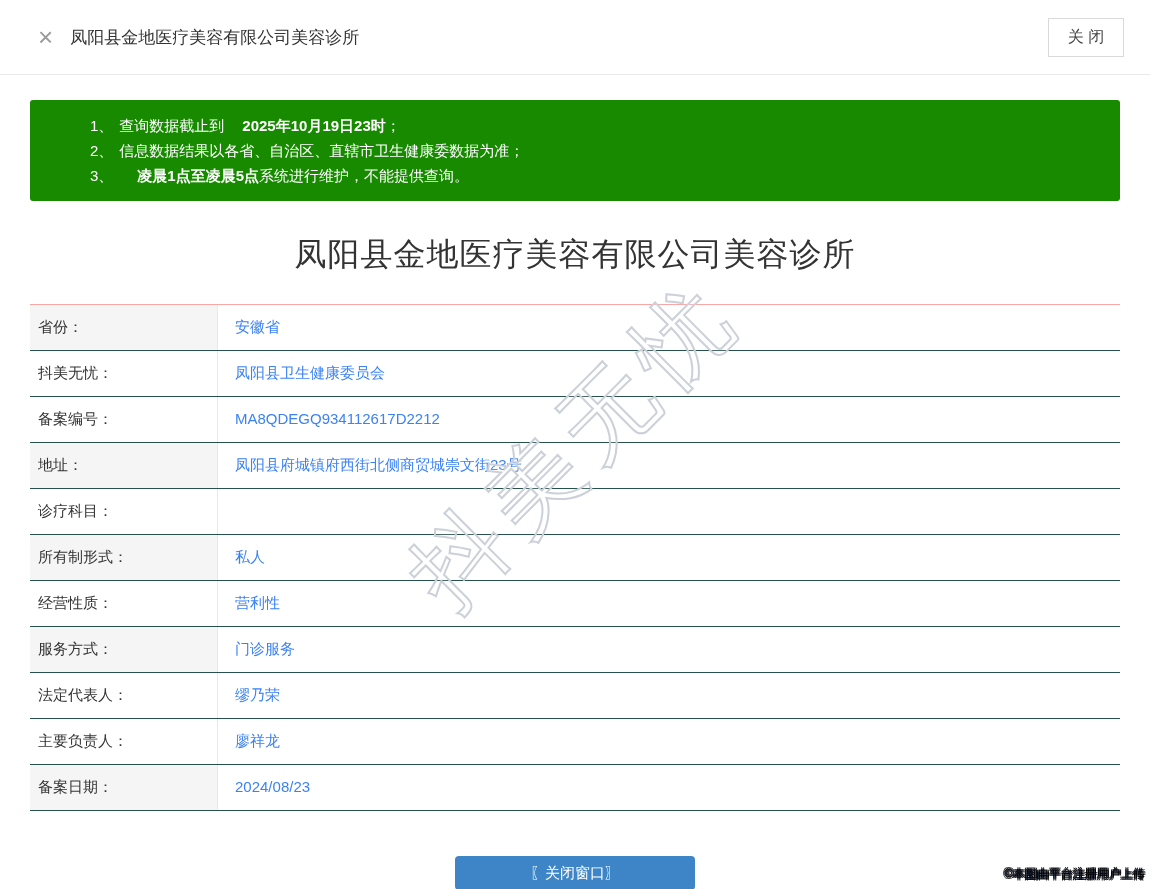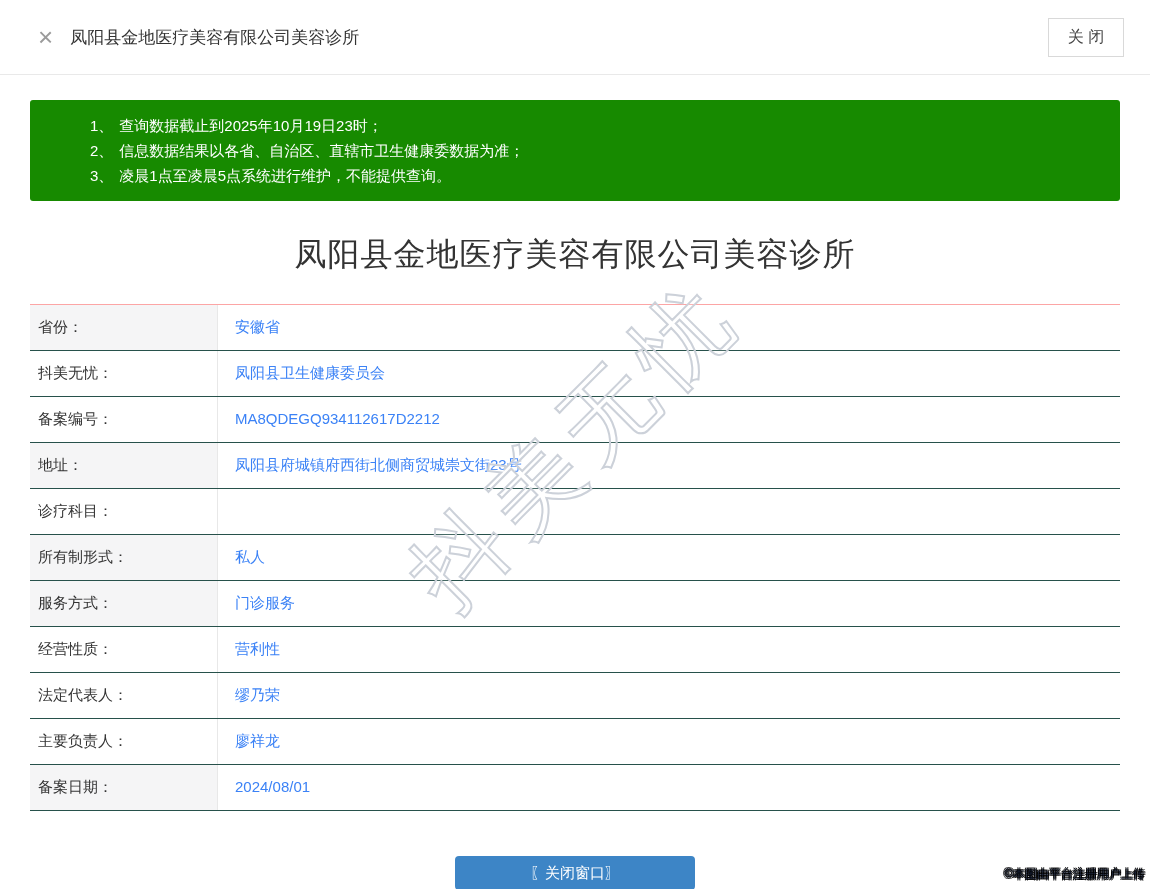--- a/index.html
+++ b/index.html
@@ -50,21 +50,21 @@
   .notice {
     margin:25px 30px 0 30px;
     background:#178a00;
     border-radius:3px;
     color:#ffffff;
     padding:13px 20px 13px 60px;
     font-size:15px;
   }
   .notice-line { line-height:25px; white-space:nowrap; }
   .notice-line .num { margin-right:6px; }
-  .notice-line b { font-weight:400; }
+  .notice-line b { font-weight:700;padding-left:18px; }
 
   
   .main-title {
     text-align:center;
     font-size:32px;
     font-weight:500;
     color:#333333;
     margin-top:32px;
     letter-spacing:1px;
   }
@@ -194,38 +194,38 @@
       <div class="tvalue">凤阳县府城镇府西街北侧商贸城崇文街23号</div>
     </div>
     <div class="trow">
       <div class="tlabel">诊疗科目：</div>
     </div>
     <div class="trow">
       <div class="tlabel shaded">所有制形式：</div>
       <div class="tvalue">私人</div>
     </div>
     <div class="trow">
+      <div class="tlabel">经营性质：</div>
+      <div class="tvalue">营利性</div>
+    </div>
+    <div class="trow">
       <div class="tlabel shaded">服务方式：</div>
       <div class="tvalue">门诊服务</div>
     </div>
     <div class="trow">
-      <div class="tlabel">经营性质：</div>
-      <div class="tvalue">营利性</div>
-    </div>
-    <div class="trow">
       <div class="tlabel">法定代表人：</div>
       <div class="tvalue">缪乃荣</div>
     </div>
     <div class="trow">
       <div class="tlabel">主要负责人：</div>
       <div class="tvalue">廖祥龙</div>
     </div>
     <div class="trow">
       <div class="tlabel shaded">备案日期：</div>
-      <div class="tvalue">2024/08/01</div>
+      <div class="tvalue">2024/08/23</div>
     </div>
   </div>
 
 <div class="footer-bar">
   <button class="close-window-btn">〖关闭窗口〗</button>
 </div>
 
 <div class="watermark">
   <span>抖美无忧</span>
 </div>

